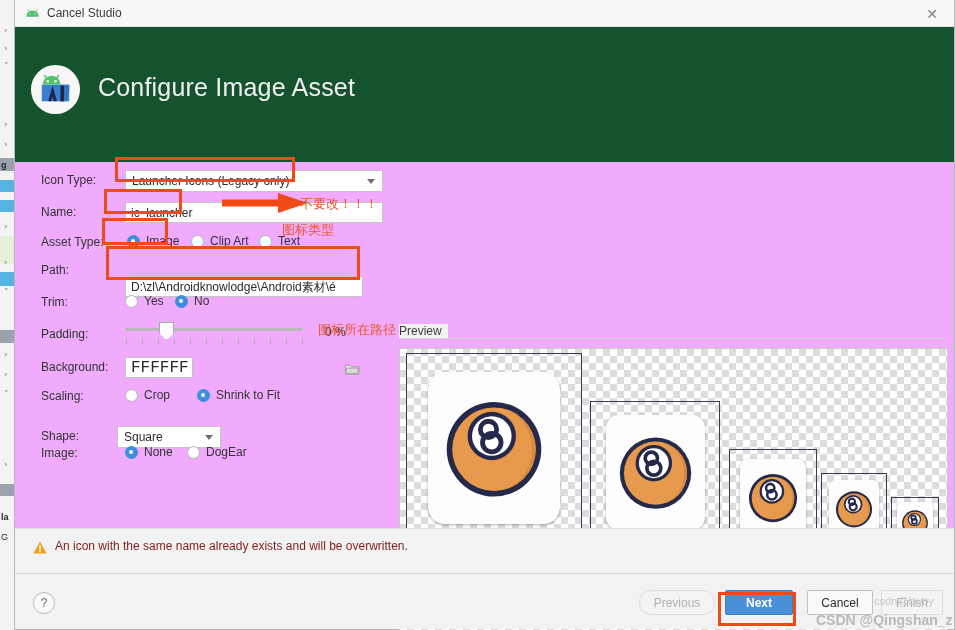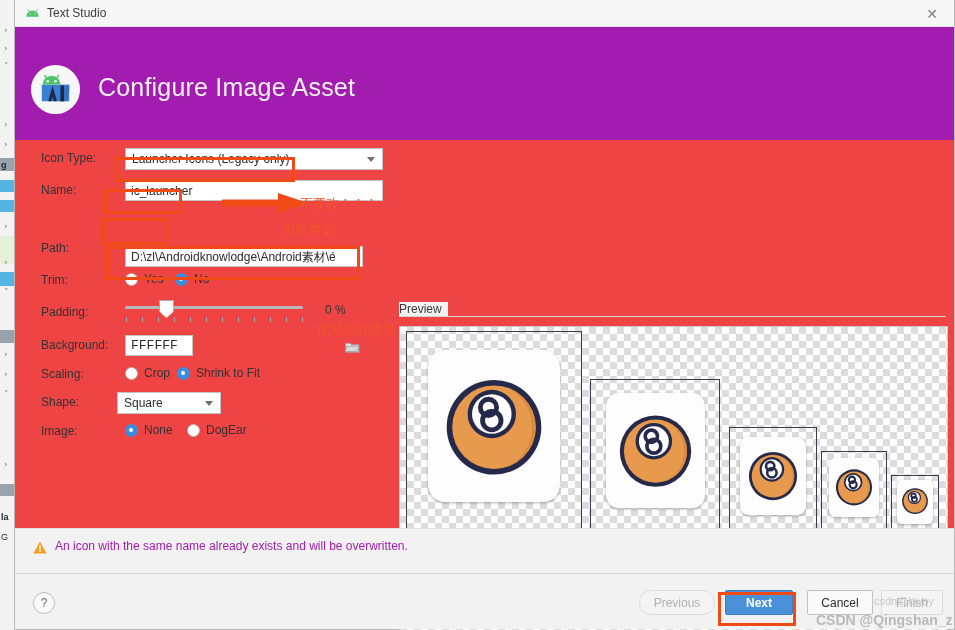--- a/index.html
+++ b/index.html
@@ -68,39 +68,39 @@
     position: absolute; right: 0; top: 0;
     width: 44px; height: 27px;
     display: flex; align-items: center; justify-content: center;
     font-size: 14px; color: #7d7d7d;
     font-family: "DejaVu Sans", sans-serif;
   }
 
   
   .banner {
     position: relative;
-    height: 113px;
-    background: #a21caf;
+    height: 135px;
+    background: #14532d;
   }
   .banner-icon {
     position: absolute; left: 14px; top: 36px;
     width: 53px; height: 53px;
   }
   .banner-title {
     position: absolute; left: 83px; top: 46px;
     font-size: 25px; color: #f0f0f0;
     font-weight: normal;
     letter-spacing: .2px;
   }
 
   
   .body {
     position: relative;
     height: 415px;
-    background: #ef4444;
+    background: #f0abfc;
   }
 
   
   .form { position: absolute; left: 0; top: 0; width: 372px; height: 415px; }
   .row { position: absolute; left: 0; width: 372px; height: 22px; }
   .lbl {
     position: absolute; left: 26px; top: 3px;
     font-size: 12px; color: #333;
   }
 
@@ -208,21 +208,21 @@
   .ball { position: absolute; }
 
   
   .warnbar {
     position: absolute; left: 0; top: 528px;
     width: 939px; height: 45px;
     border-top: 1px solid #e0e0e0;
     background: #f2f2f2;
   }
   .warn-ic { position: absolute; left: 18px; top: 12px; width: 14px; height: 13px; }
-  .warn-tx { position: absolute; left: 40px; top: 10px; font-size: 12px; color: #a21caf; }
+  .warn-tx { position: absolute; left: 40px; top: 10px; font-size: 12px; color: #7f1d1d; }
 
   
   .footer {
     position: absolute; left: 0; top: 573px;
     width: 939px; height: 56px;
     border-top: 1px solid #d7d7d7;
     background: #f2f2f2;
   }
   .help-btn {
     position: absolute; left: 18px; top: 18px;
@@ -313,21 +313,21 @@
   <div class="dialog">
 
     <div class="titlebar">
       <svg class="tb-icon" viewBox="0 0 24 18">
         <path d="M2 14 A10 10 0 0 1 22 14 Z" fill="#4ec36a"></path>
         <circle cx="8" cy="9.5" r="1.1" fill="#fff"></circle>
         <circle cx="16" cy="9.5" r="1.1" fill="#fff"></circle>
         <line x1="4" y1="2" x2="7" y2="6" stroke="#4ec36a" stroke-width="1.3"></line>
         <line x1="20" y1="2" x2="17" y2="6" stroke="#4ec36a" stroke-width="1.3"></line>
       </svg>
-      <div class="tb-title">Text Studio</div>
+      <div class="tb-title">Cancel Studio</div>
       <div class="tb-close">✕</div>
     </div>
 
     <div class="banner">
       <svg class="banner-icon" viewBox="0 0 54 54">
         <circle cx="27" cy="27" r="25" fill="#f7f7f7"></circle>
         <path d="M13 22 h28 v17 h-28 z" fill="#3b7fd4"></path>
         <path d="M14 22 A9 9 0 0 1 32 22 Z" fill="#4ec36a"></path>
         <circle cx="19" cy="18.5" r="1.3" fill="#fff"></circle>
         <circle cx="27" cy="18.5" r="1.3" fill="#fff"></circle>
@@ -350,24 +350,39 @@
             <span class="cval">Launcher Icons (Legacy only)</span>
             <span class="carrow"></span>
           </div>
         </div>
 
         <div class="row" style="top:40px;">
           <div class="lbl">Name:</div>
           <div class="textfield" style="left:110px; top:0; width:258px;">ic_launcher</div>
         </div>
 
+        <div class="row" style="top:70px;">
+          <div class="lbl">Asset Type:</div>
+          <div class="radio" style="left:112px; top:2px;">
+            <span class="rdot on"></span>
+            <span class="rlab">Image</span>
+          </div>
+          <div class="radio" style="left:176px; top:2px;">
+            <span class="rdot"></span>
+            <span class="rlab">Clip Art</span>
+          </div>
+          <div class="radio" style="left:244px; top:2px;">
+            <span class="rdot"></span>
+            <span class="rlab">Text</span>
+          </div>
+        </div>
 
         <div class="row" style="top:98px;">
           <div class="lbl">Path:</div>
-          <div class="textfield" style="left:110px; top:8px; width:238px; padding-right:12px; overflow:hidden; white-space:nowrap;">D:\zl\Androidknowlodge\Android素材\é</div>
+          <div class="textfield" style="left:110px; top:16px; width:238px; padding-right:12px; overflow:hidden; white-space:nowrap;">D:\zl\Androidknowlodge\Android素材\é</div>
           <svg class="browse-ic" style="left:330px; top:103px; position:absolute;" viewBox="0 0 16 13">
             <path d="M0.5 2.5 h5 l1.4 1.6 h8.1 v8 h-14.5 z" fill="#ececec" stroke="#9a9a9a" stroke-width="1"></path>
             <path d="M2 5.5 h13 l-2 6 h-13 z" fill="#d9d9d9" stroke="#9a9a9a" stroke-width="0.9"></path>
           </svg>
         </div>
 
         <div class="row" style="top:130px;">
           <div class="lbl">Trim:</div>
           <div class="radio" style="left:110px; top:2px;justify-content:flex-end;">
             <span class="rdot"></span>
@@ -397,36 +412,36 @@
             <i class="stick" style="left:128px;"></i>
               <i class="stick" style="left:144px;"></i>
             <i class="stick" style="left:160px;"></i>
               <i class="stick" style="left:176px;"></i>
           </div>
         </div>
         <div class="sval" style="top:163px;">0 %</div>
 
         <div class="row" style="top:195px;">
           <div class="lbl">Background:</div>
-          <div class="textfield" style="left:110px; top:0; width:68px; font-family:'Liberation Mono', monospace; font-size:13px;">FFFFFF</div>
+          <div class="textfield" style="left:110px; top:0; width:68px; font-family:'Liberation Mono', monospace; font-size:16px;">FFFFFF</div>
         </div>
 
         <div class="row" style="top:224px;">
           <div class="lbl">Scaling:</div>
           <div class="radio" style="left:110px; top:2px;">
             <span class="rdot"></span>
             <span class="rlab">Crop</span>
           </div>
-          <div class="radio" style="left:162px; top:2px;">
+          <div class="radio" style="left:182px; top:2px;">
             <span class="rdot on"></span>
             <span class="rlab">Shrink to Fit</span>
           </div>
         </div>
 
-        <div class="row" style="top:252px;">
+        <div class="row" style="top:264px;">
           <div class="lbl">Shape:</div>
           <div class="combo" style="left:102px; top:0; width:104px;">
             <span class="cval">Square</span>
             <span class="carrow"></span>
           </div>
         </div>
 
         <div class="row" style="top:281px;">
           <div class="lbl">Image:</div>
           <div class="radio" style="left:110px; top:2px;">

